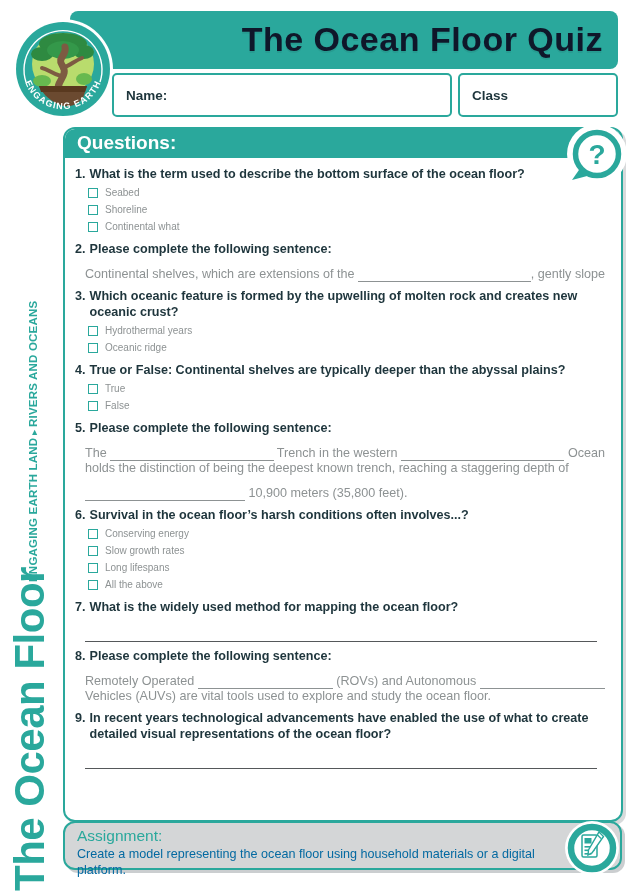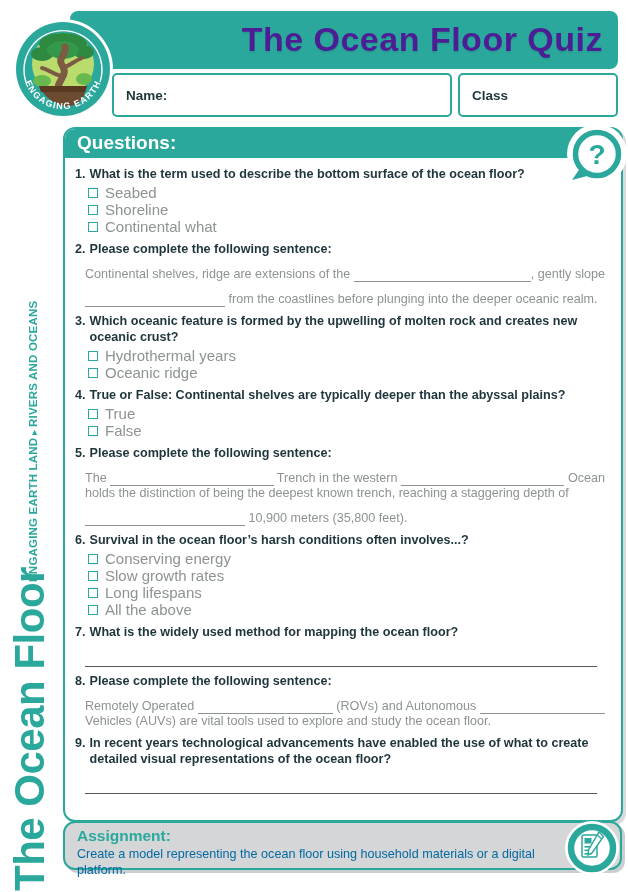--- a/index.html
+++ b/index.html
@@ -11,21 +11,21 @@
   }
   *{box-sizing:border-box}
   html,body{margin:0;padding:0;background:#fff}
   .page{position:relative;width:628px;height:892px;background:#fff;overflow:hidden;
         font-family:"Liberation Sans",sans-serif;}
 
   
   .header-band{position:absolute;left:70px;top:11px;width:548px;height:58px;
                background:var(--teal);border-radius:8px;}
   .page-title{position:absolute;right:15px;top:0;line-height:56px;font-size:34px;
-              font-weight:bold;color:#4c1d95;letter-spacing:.5px;white-space:nowrap;
+              font-weight:bold;color:#0f172a;letter-spacing:.5px;white-space:nowrap;
               text-shadow:0 2px 0 rgba(0,0,0,.07);}
   .logo{position:absolute;left:12px;top:18px;width:102px;height:102px;}
 
   .field{position:absolute;background:#fff;border:2px solid var(--teal);border-radius:5px;}
   .name-field{left:112px;top:73px;width:340px;height:44px;}
   .class-field{left:458px;top:73px;width:160px;height:44px;}
   .field-label{position:absolute;left:12px;top:50%;transform:translateY(-50%);
                font-weight:bold;font-size:13.5px;color:var(--dark);}
 
   
@@ -46,37 +46,37 @@
   #questions-list{padding:2px 14px 8px 10px;}
 
   .question{margin-top:6px;}
   .q-title{display:flex;font-weight:bold;font-size:12.6px;color:var(--dark);
            line-height:16px;margin-bottom:2px;}
   .q-num{white-space:pre;margin-right:4px;}
   .q-text{flex:1;}
   .option{display:flex;align-items:center;height:17px;margin-left:13px;}
   .checkbox{width:10px;height:10px;border:1.7px solid var(--teal);background:#fff;
             margin-right:7px;flex:0 0 auto;}
-  .option-label{font-size:15px;color:var(--gray);line-height:16px;}
+  .option-label{font-size:10px;color:var(--gray);line-height:16px;}
   .fill-line{display:flex;align-items:flex-end;margin:0 2px 0 10px;font-size:12.6px;
              color:var(--gray);line-height:15px;}
   .fill-line.gap{margin-top:10px;}
   .seg{white-space:pre;flex-shrink:0;}
   .blank{border-bottom:1.4px solid var(--gray);height:13px;flex:0 0 auto;}
   .blank.flex{flex:1 1 auto;}
   .answer-line{margin:26px 10px 4px 10px;border-bottom:1.6px solid var(--line);height:1px;}
 
   
   .help-icon{position:absolute;left:566px;top:123px;width:62px;height:62px;}
 
   
   .assignment-box{position:absolute;left:63px;top:821px;width:559px;height:49px;
                   background:var(--assignbg);border:2px solid var(--teal);border-radius:12px;
                   box-shadow:3px 3px 0 rgba(168,173,176,.6);padding:3px 70px 0 12px;}
-  .assignment-header{color:var(--teal);font-weight:bold;font-size:15.5px;line-height:20px;}
+  .assignment-header{color:var(--teal);font-weight:normal;font-size:15.5px;line-height:20px;}
   .assignment-text{color:#0369a1;font-size:12.6px;line-height:16px;}
   .assignment-icon{position:absolute;left:564px;top:820px;width:56px;height:56px;}
 </style>
 </head>
 <body>
 
 <div class="page">
 
   <div class="header-band">
     <div class="page-title">The Ocean Floor Quiz</div>
@@ -140,27 +140,23 @@
             <span class="checkbox"></span>
             <span class="option-label">Continental what</span>
           </div>
         </div>
         <div class="question">
           <div class="q-title">
             <span class="q-num">2.</span>
             <span class="q-text">Please complete the following sentence:</span>
           </div>
           <div class="fill-line gap">
-            <span class="seg">Continental shelves, ridge are extensions of the </span>
+            <span class="seg">Continental shelves, which are extensions of the </span>
             <span class="blank flex"></span>
             <span class="seg">, gently slope</span>
-          </div>
-          <div class="fill-line gap">
-            <span class="blank" style="width: 140px;"></span>
-            <span class="seg"> from the coastlines before plunging into the deeper oceanic realm.</span>
           </div>
         </div>
         <div class="question">
           <div class="q-title">
             <span class="q-num">3.</span>
             <span class="q-text">Which oceanic feature is formed by the upwelling of molten rock and creates new oceanic crust?</span>
           </div>
           <div class="option">
             <span class="checkbox"></span>
             <span class="option-label">Hydrothermal years</span>

